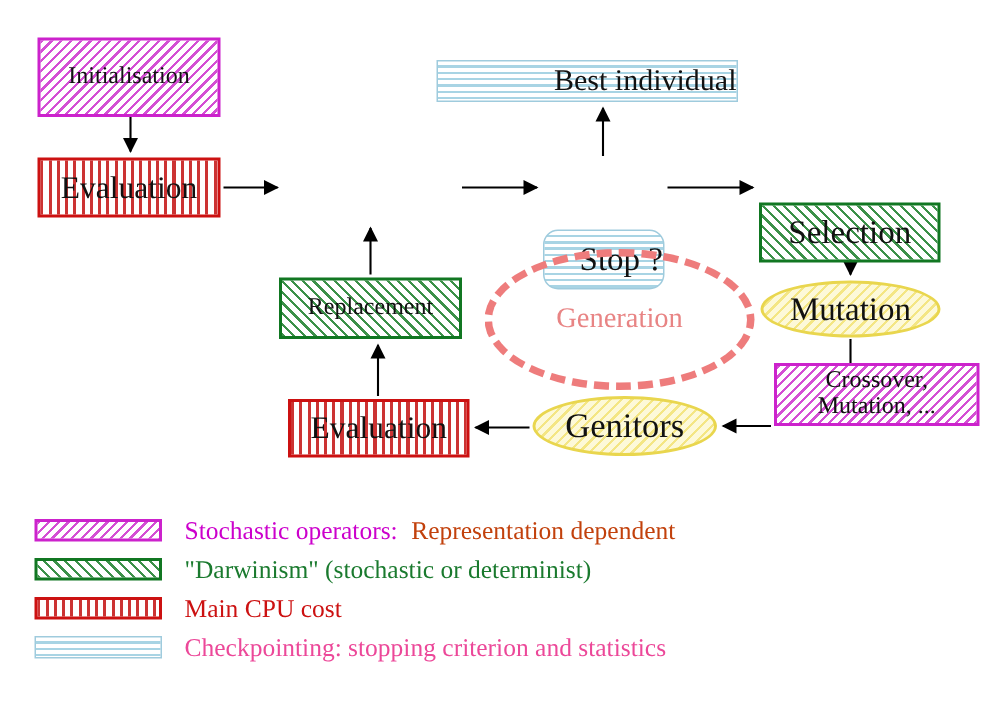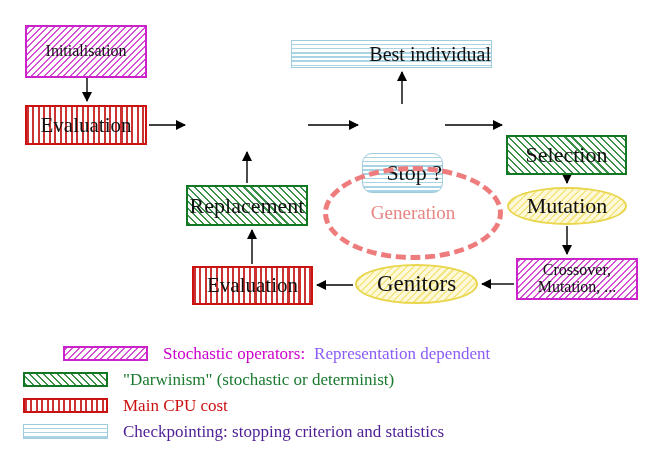--- a/index.html
+++ b/index.html
@@ -31,36 +31,36 @@
     color:#e88484; font-size:19px; }
 
   
   .n-init   { left:25px;  top:25px;  width:122px; height:53px; font-size:16px; }
   .n-eval1  { left:25px;  top:105px; width:122px; height:40px; font-size:21px; }
   .n-best   { left:291px; top:40px;  width:201px; height:28px; font-size:20px; }
   .n-stop   { left:362px; top:105px; width:81px;  height:40px; font-size:22px;margin-top:48px; }
   .n-parents{ left:190px; top:105px; width:116px; height:43px; font-size:22px; }
   .n-select { left:506px; top:105px; width:121px; height:40px; font-size:22px;margin-top:30px; }
   .n-genit  { left:507px; top:187px; width:120px; height:38px; font-size:22px; }
-  .n-cross  { left:516px; top:258px; width:122px; height:42px; font-size:16px; }
+  .n-cross  { left:516px; top:242px; width:137px; height:42px; font-size:16px; }
   .n-off    { left:355px; top:264px; width:123px; height:40px; font-size:23px; }
   .n-eval2  { left:192px; top:266px; width:121px; height:39px; font-size:21px; }
-  .n-repl   { left:186px; top:185px; width:122px; height:41px; font-size:22px; }
+  .n-repl   { left:186px; top:185px; width:122px; height:41px; font-size:16px; }
   .n-gener  { left:323px; top:166px; width:170px; height:84px; }
 
   
   .legend-row { position:absolute; left:23px; display:flex; align-items:center; height:17px; }
   .legend-swatch { width:85px; height:15px; box-sizing:border-box; flex:0 0 auto; }
   .legend-text { margin-left:15px; font-size:17px; white-space:nowrap; }
   .lt-magenta { color:#cc00cc; }
-  .lt-yellow  { color:#8b5cf6; margin-left:9px; }
+  .lt-yellow  { color:#c2410c; margin-left:9px; }
   .lt-green   { color:#1a7a2e; }
   .lt-red     { color:#cc1111; }
-  .lt-cyan    { color:#4c1d95; }
-  .lr1 { top:345px;margin-left:40px; } .lr2 { top:371px; } .lr3 { top:397px; } .lr4 { top:423px; }
+  .lt-cyan    { color:#ec4899; }
+  .lr1 { top:345px; } .lr2 { top:371px; } .lr3 { top:397px; } .lr4 { top:423px; }
 </style>
 </head>
 <body>
 
 <div class="canvas">
 
   <svg class="connectors" viewBox="0 0 662 471" xmlns="http://www.w3.org/2000/svg">
     <defs>
       <marker id="arrow" viewBox="0 0 12 12" refX="10" refY="6" markerWidth="12" markerHeight="12" markerUnits="userSpaceOnUse" orient="auto">
         <path d="M1,1 L11,6 L1,11 Z" fill="#000"></path>

